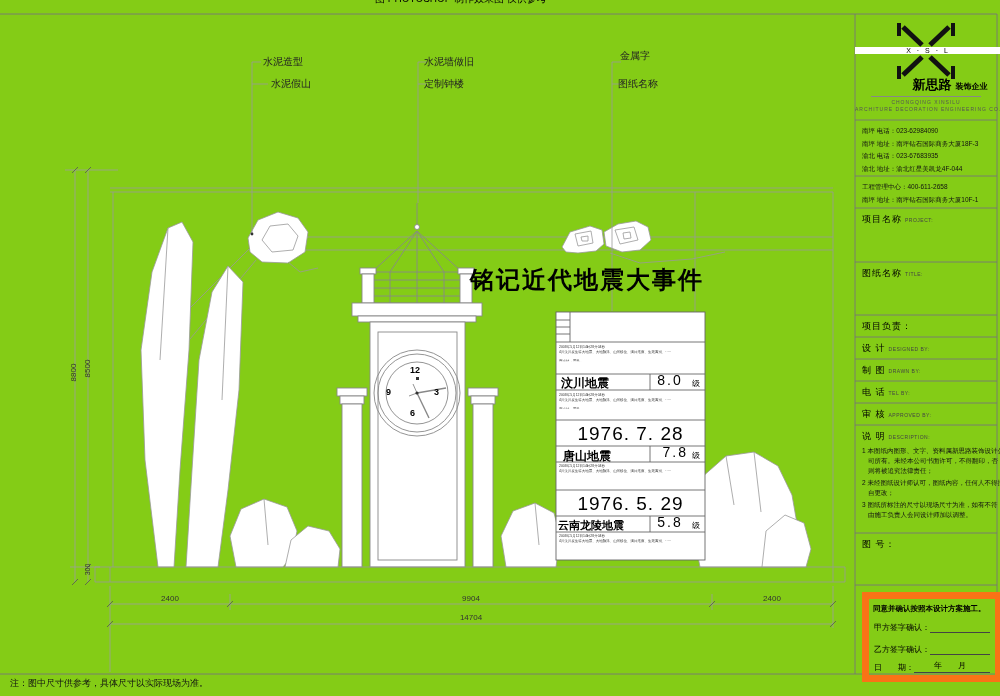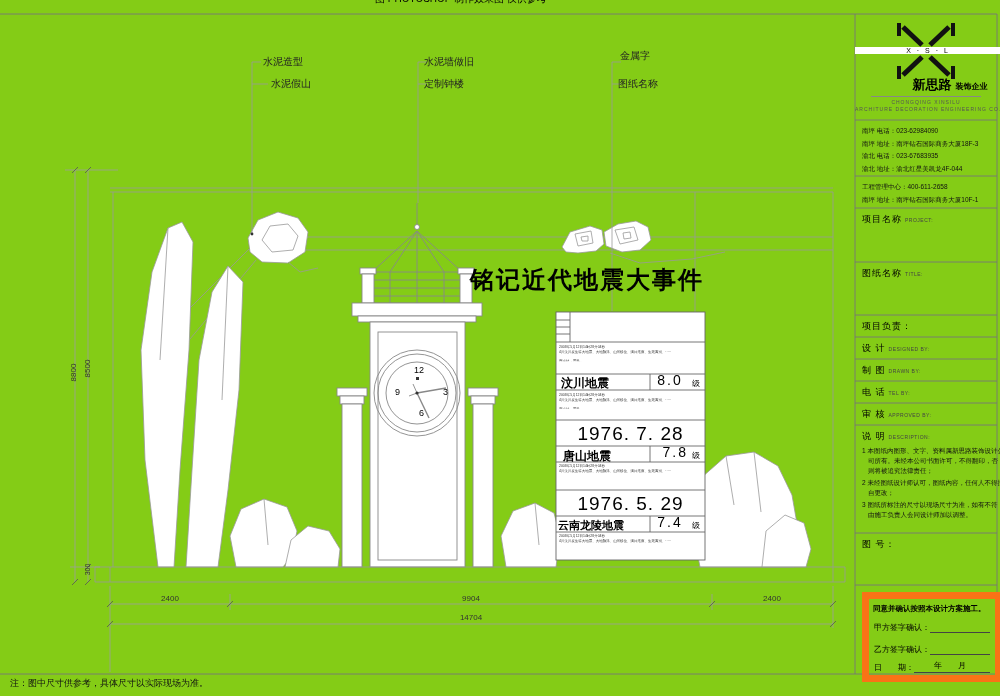--- a/index.html
+++ b/index.html
@@ -9,21 +9,21 @@
   .abs{position:absolute;}
   .callout{font-size:10px;color:#222;white-space:nowrap;}
   .bigdate{font-family:"Liberation Sans",sans-serif;color:#000;white-space:nowrap;letter-spacing:1px;}
   .qname{font-weight:bold;color:#000;white-space:nowrap;}
   .mag{color:#000;white-space:nowrap;letter-spacing:2px;}
   .unit{color:#000;font-size:8px;}
   .tinytext{width:255px;font-size:6px;line-height:8px;color:#333;transform:scale(.58);
             transform-origin:0 0;white-space:pre;overflow:hidden;}
   .dim{font-size:8px;color:#333;text-align:center;}
   .dimv{font-size:8px;color:#333;transform:rotate(-90deg);transform-origin:center;width:30px;text-align:center;}
-  .clocknum{font-size:9px;color:#000;width:14px;text-align:right;}
+  .clocknum{font-size:9px;color:#000;width:14px;text-align:left;font-weight:bold;}
   .maintitle{font-size:24px;font-weight:bold;letter-spacing:2px;color:#000;text-align:center;white-space:nowrap;}
   .footnote{font-size:9px;color:#111;}
   .topclip{font-size:10px;color:#000;white-space:nowrap;}
   
   .tb{position:absolute;left:855px;top:14px;width:142px;height:660px;}
   .tb .sec-label{display:flex;align-items:baseline;gap:3px;padding-left:7px;}
   .cn9{font-size:9px;letter-spacing:1px;color:#000;white-space:nowrap;}
   .en5{font-size:5px;color:#444;white-space:nowrap;letter-spacing:.5px;}
   .contact{font-size:6.5px;line-height:12.5px;color:#111;padding-left:7px;white-space:nowrap;}
   .notes{padding:0 5px 0 7px;font-size:6.5px;line-height:10px;color:#111;}
@@ -262,21 +262,21 @@
   <div class="abs unit" style="left:692px;top:450px;">级</div>
   <div class="abs tinytext" style="left:559px;top:464px;height:25px;">2008年5月12日14时28分04秒
 4川汶川发生特大地震、大地颤抖、山河移位、满目疮痍、生死离别、·····
 
 西南处，国殇。
 是新中国成立以来破坏性最强、波及范围最大的一次地震，
 影响重达10万平方公里的中国大地</div>
 
   <div class="abs bigdate" style="left:556px;top:493px;width:149px;text-align:center;font-size:19px;">1976. 5. 29</div>
   <div class="abs qname" style="left:558px;top:518px;font-size:11px;">云南龙陵地震</div>
-  <div class="abs mag" style="left:652px;top:514px;width:36px;text-align:center;font-size:14px;">7.4</div>
+  <div class="abs mag" style="left:652px;top:514px;width:36px;text-align:center;font-size:14px;">5.8</div>
   <div class="abs unit" style="left:692px;top:520px;">级</div>
   <div class="abs tinytext" style="left:559px;top:534px;height:25px;">2008年5月12日14时28分04秒
 4川汶川发生特大地震、大地颤抖、山河移位、满目疮痍、生死离别、·····
 
 西南处，国殇。
 是新中国成立以来破坏性最强、波及范围最大的一次地震，
 影响重达10万平方公里的中国大地</div>
 
   <div class="abs dimv" style="left:58px;top:368px;">8800</div>
   <div class="abs dimv" style="left:72px;top:364px;">8500</div>

